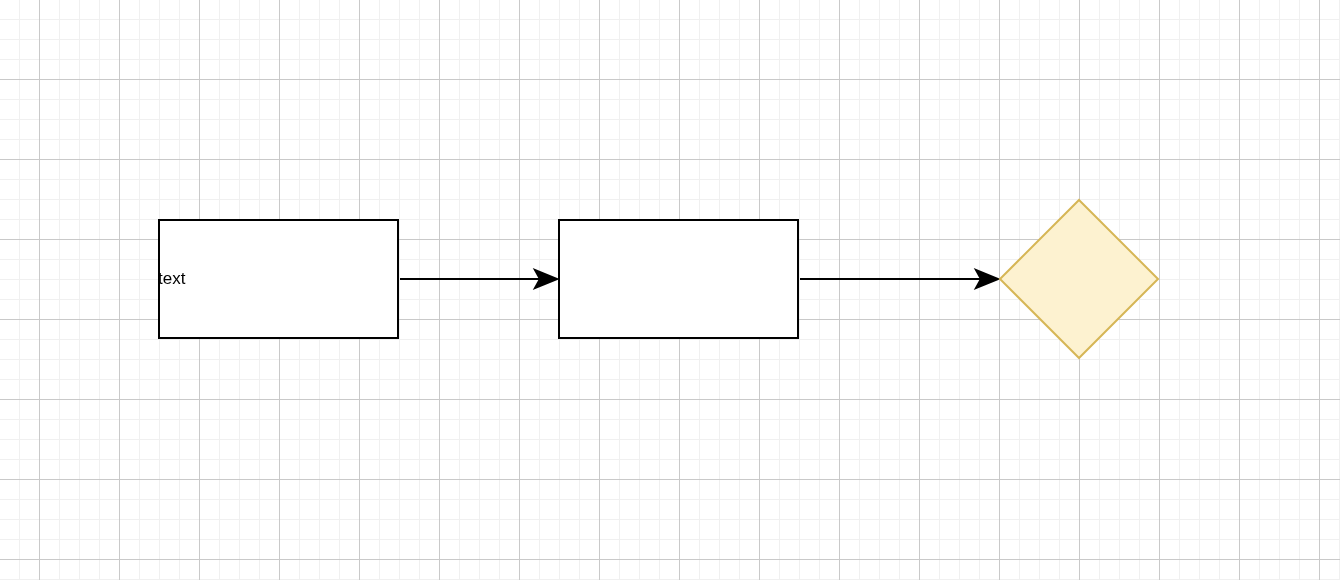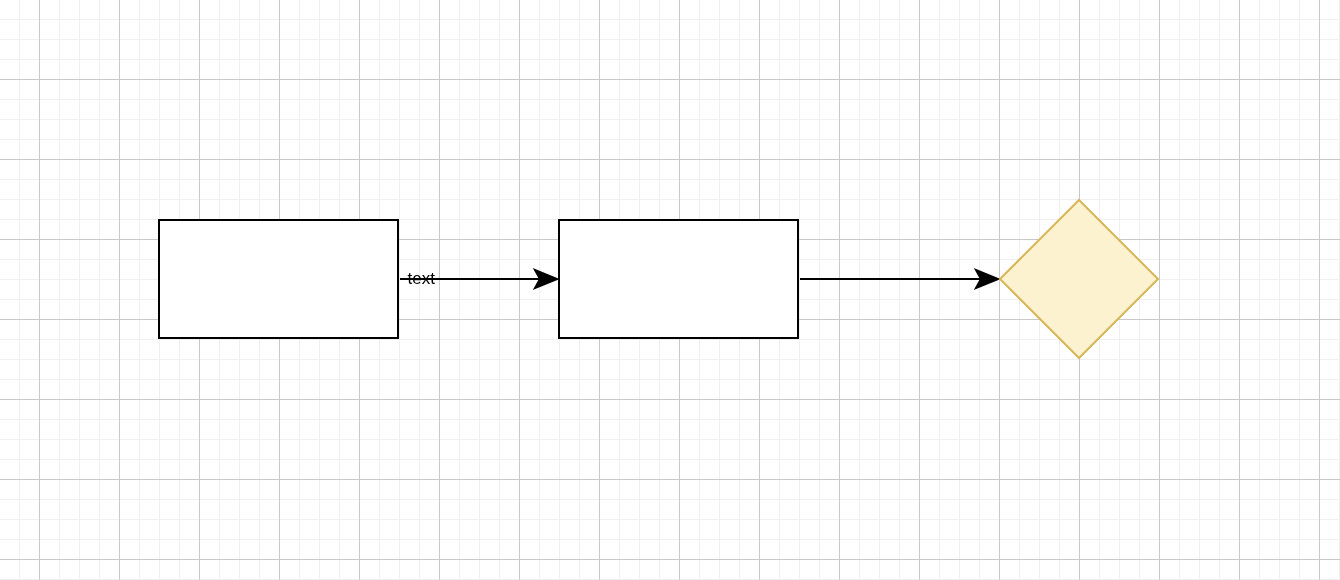--- a/index.html
+++ b/index.html
@@ -41,24 +41,23 @@
     top: 0;
     width: 1340px;
     height: 580px;
   }
   .shape-label {
     position: absolute;
     color: #000000;
     font-family: "Liberation Sans", sans-serif;
     font-size: 17px;
     line-height: 20px;
-    text-align: right;
+    text-align: left;
     white-space: nowrap;
     pointer-events: none;
-    margin-left: 36px;
   }
   #label-box-1 {
     left: 158px;
     top: 269px;
     width: 241px;
   }
 </style>
 </head>
 <body>
 

